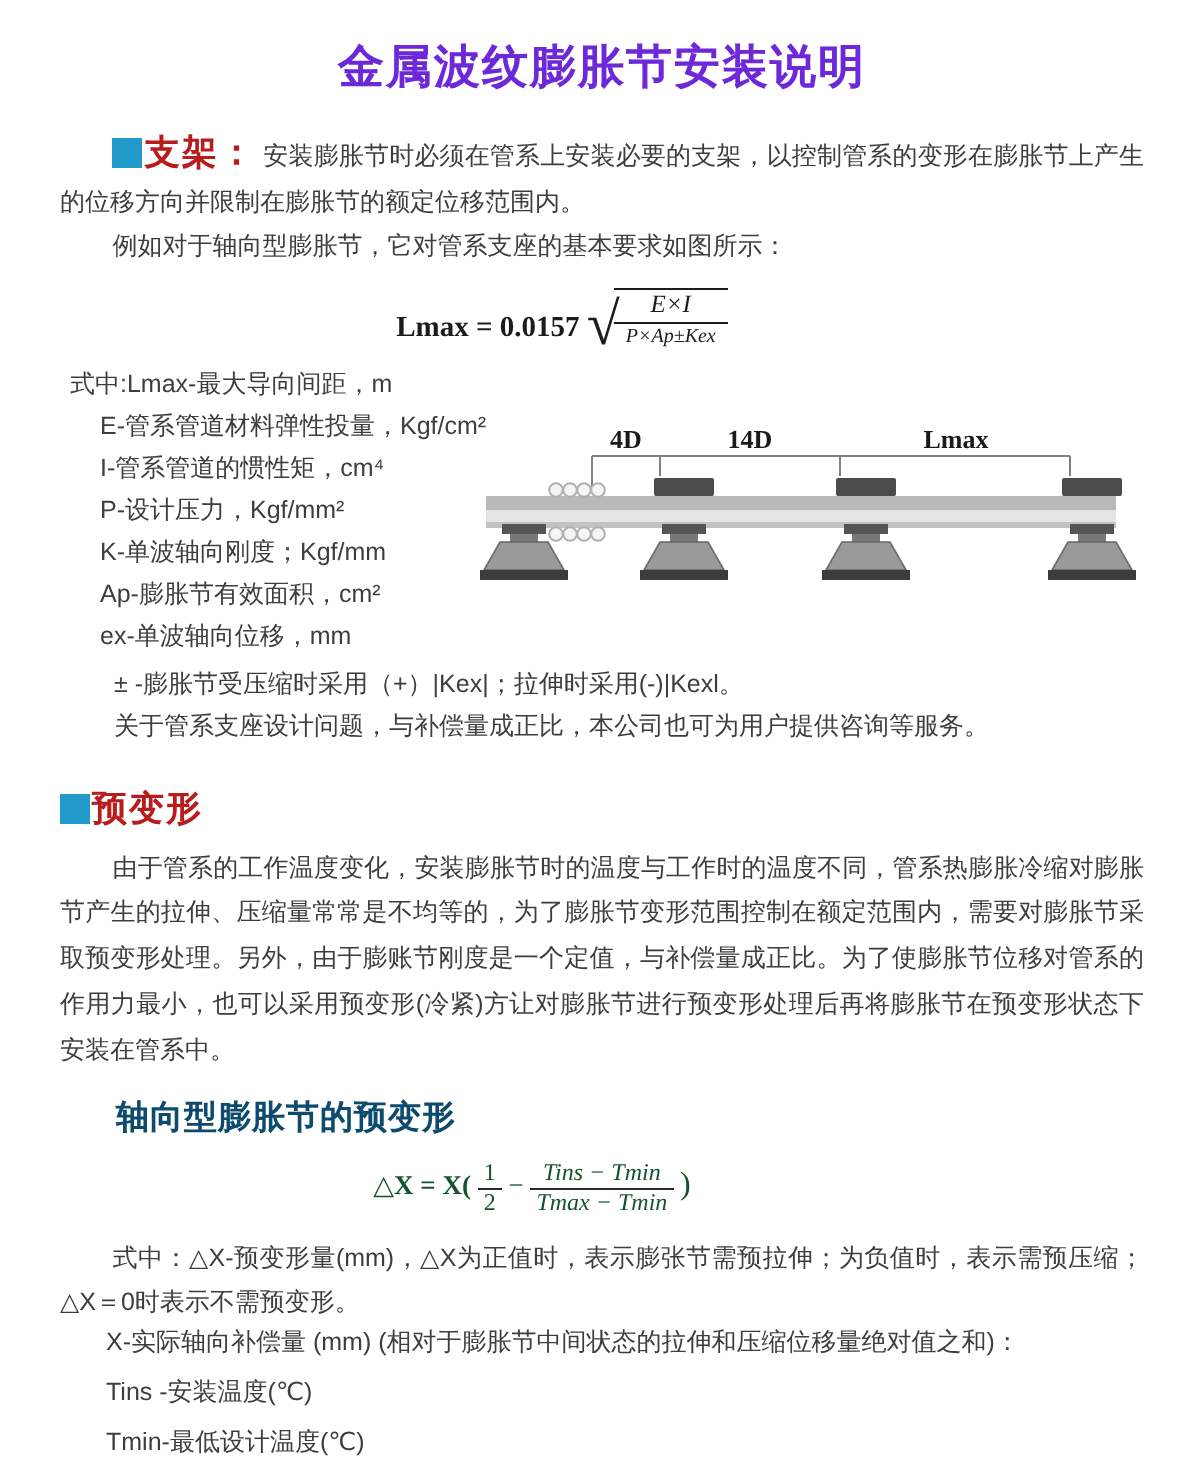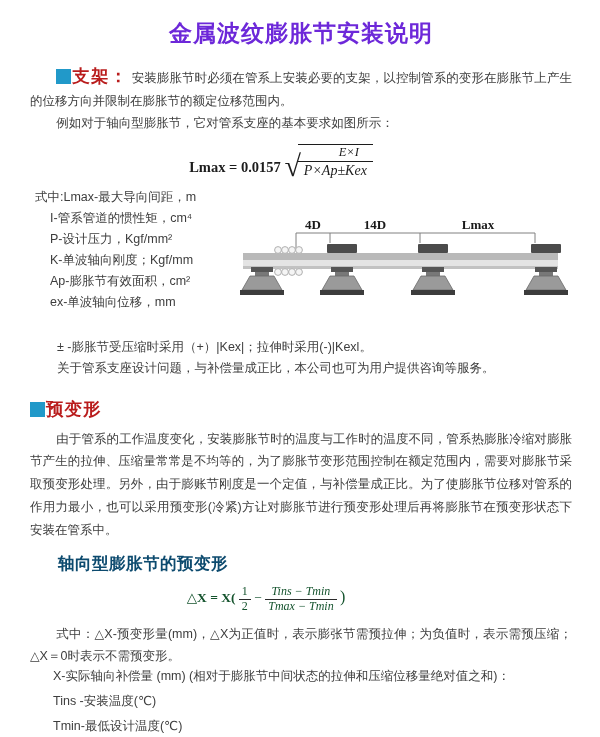--- a/index.html
+++ b/index.html
@@ -25,23 +25,23 @@
   }
   .sec-head-block{margin:14px 0 4px 0;text-indent:0;}
   
   .formula1{
     text-align:center;margin:10px 40px 8px 0;
     font-family:"Liberation Serif","DejaVu Serif",serif;
     font-weight:bold;font-size:14.5px;color:#1c1c1c;
   }
   .sqrt-wrap{display:inline-flex;align-items:center;}
   .radical{font-size:30px;font-weight:normal;line-height:.8;margin-right:-3px;transform:translateY(4px);}
-  .sqrt-frac{display:inline-block;text-align:right;border-top:1.6px solid #1c1c1c;vertical-align:middle;}
+  .sqrt-frac{display:inline-block;text-align:center;border-top:1.6px solid #1c1c1c;vertical-align:middle;}
   .sqrt-frac .fnum{display:block;border-bottom:1.2px solid #1c1c1c;padding:0 14px 1px;font-style:italic;font-weight:normal;font-size:12.5px;}
-  .sqrt-frac .fden{display:block;padding:1px 6px 0;font-style:italic;font-weight:normal;font-size:14px;}
+  .sqrt-frac .fden{display:block;padding:1px 6px 0;font-style:italic;font-weight:normal;font-size:10px;}
   
   .var-diagram{position:relative;min-height:150px;margin-top:2px;}
   .var-list{font-size:12.5px;line-height:1.68;}
   .var-line{margin:0;}
   .var-line.inset{padding-left:20px;}
   .diagram{position:absolute;top:30px;right:-18px;}
   
   .pm-line,.service-line{font-size:12.5px;line-height:1.7;margin:0;padding-left:27px;}
   
   .pre-para{font-size:12.5px;line-height:1.82;}
@@ -85,20 +85,21 @@
       <span class="sqrt-frac">
         <span class="fnum">E×I</span>
         <span class="fden">P×Ap±Kex</span>
       </span>
     </span>
   </div>
 
   <div class="var-diagram">
     <div class="var-list">
       <p class="var-line" style="padding-left:5px;">式中:Lmax-最大导向间距，m</p>
+      <p class="var-line inset">E-管系管道材料弹性投量，Kgf/cm²</p>
       <p class="var-line inset">I-管系管道的惯性矩，cm⁴</p>
       <p class="var-line inset">P-设计压力，Kgf/mm²</p>
       <p class="var-line inset">K-单波轴向刚度；Kgf/mm</p>
       <p class="var-line inset">Ap-膨胀节有效面积，cm²</p>
       <p class="var-line inset">ex-单波轴向位移，mm</p>
     </div>
 
     <svg class="diagram" width="352" height="105" viewBox="0 0 352 105">
 
       <line x1="58" y1="16" x2="297" y2="16" stroke="#808080" stroke-width="1"></line>

